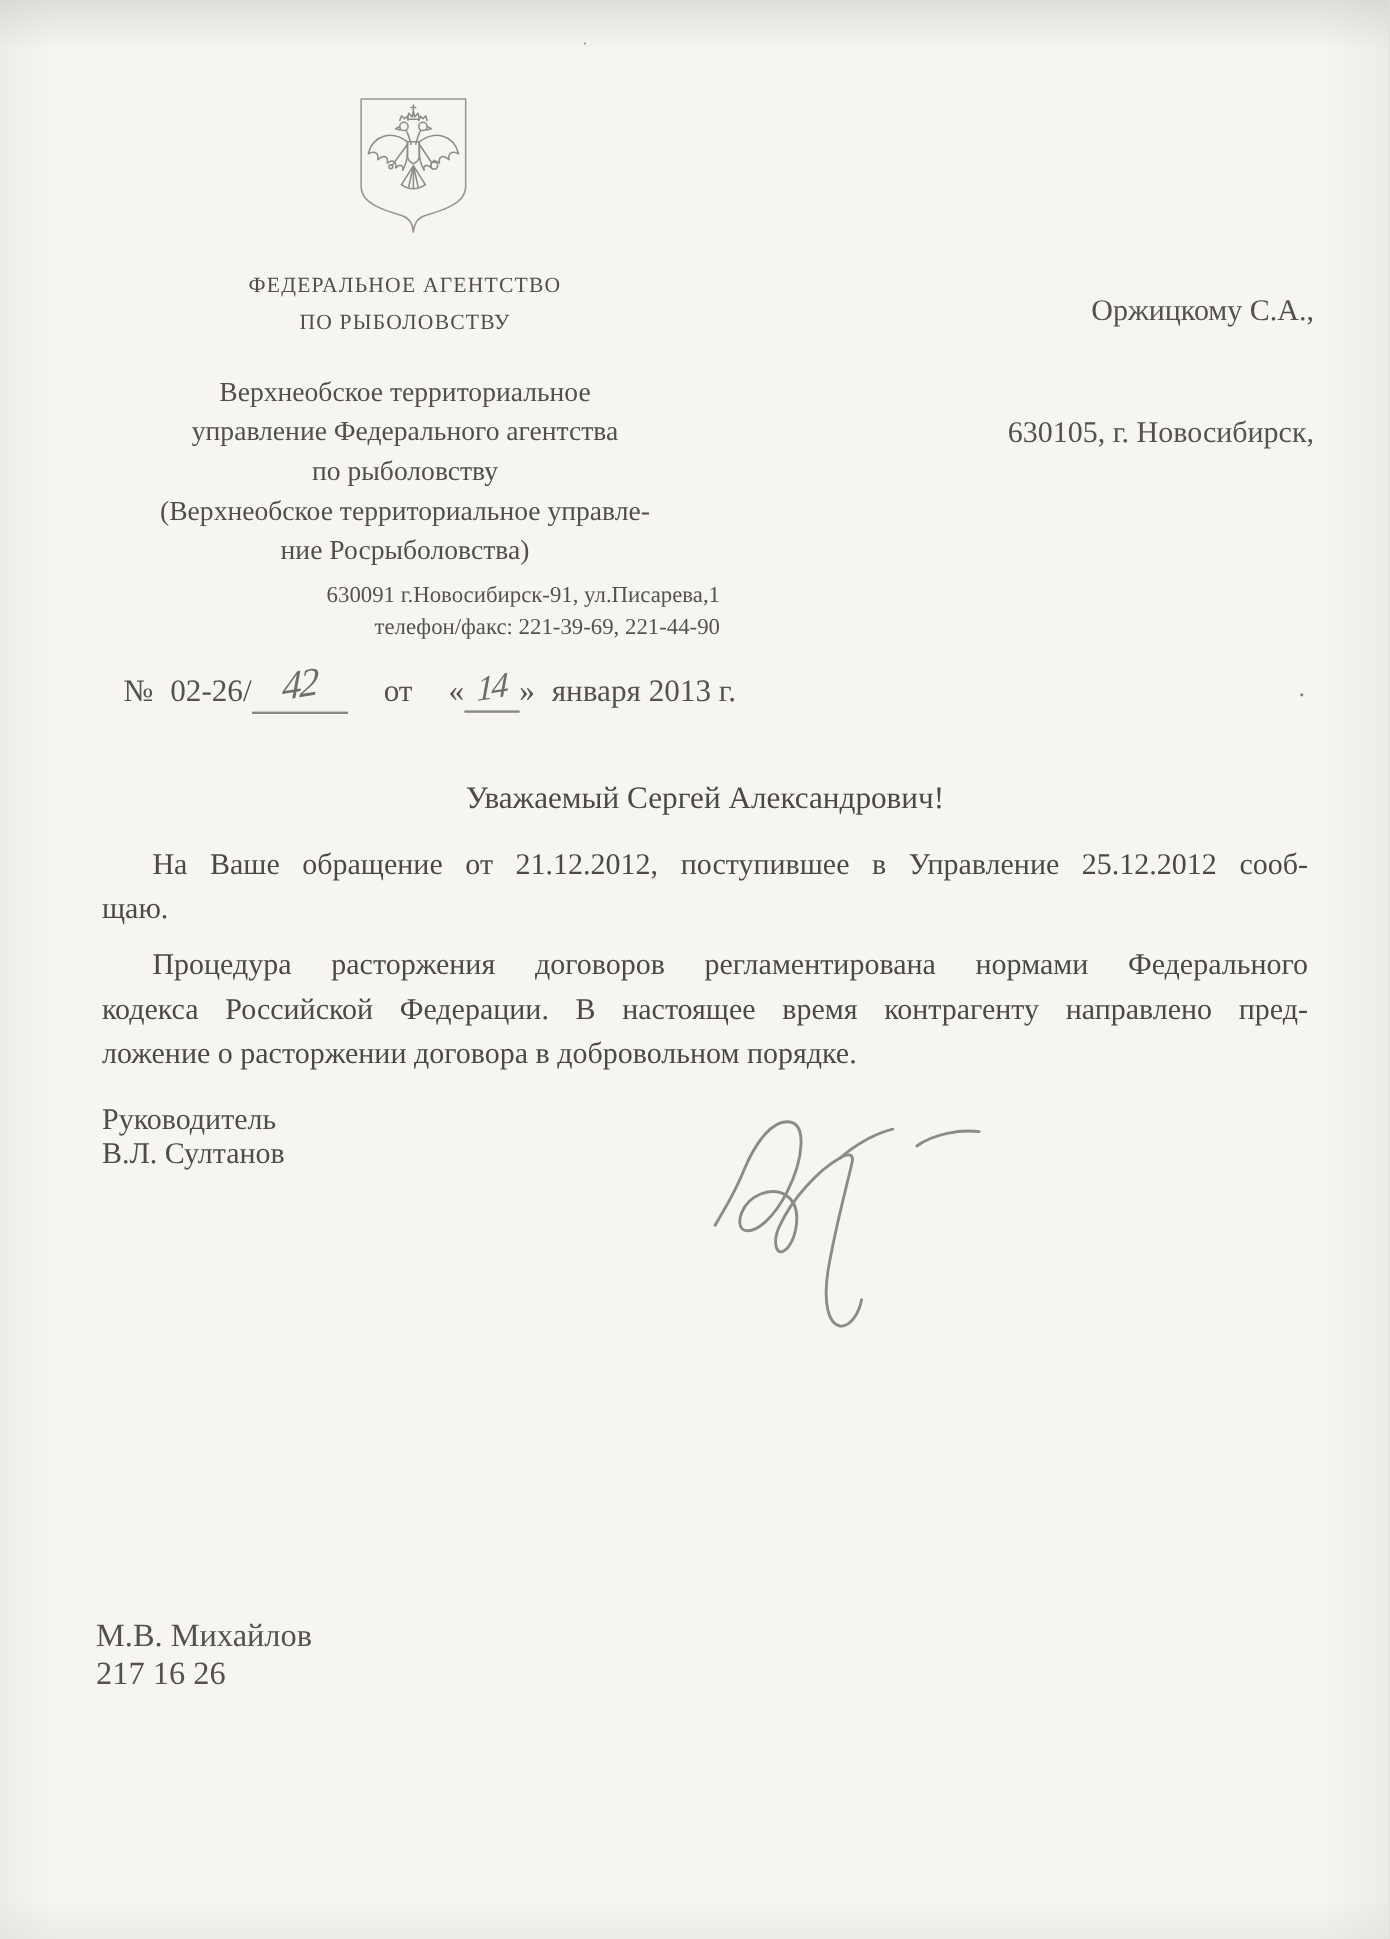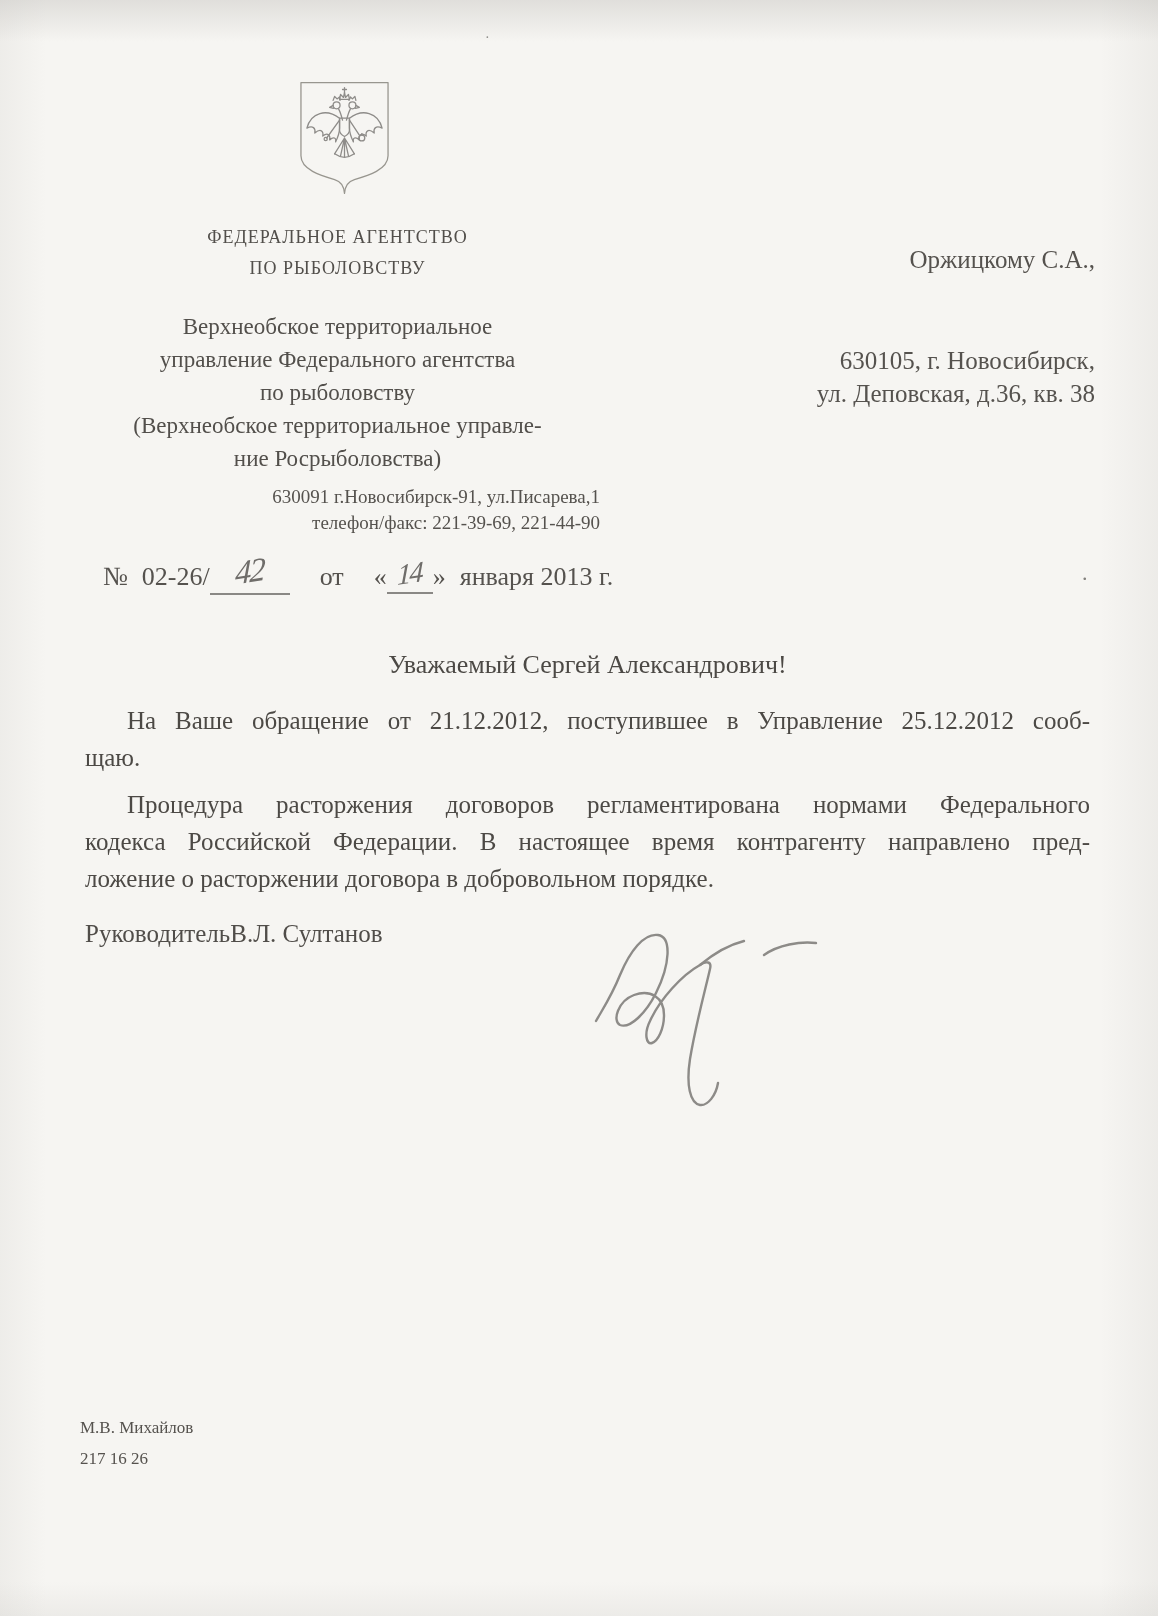--- a/index.html
+++ b/index.html
@@ -93,30 +93,30 @@
   .para { left:85px; width:1005px; font-size:25px; color:#4c4945; }
   .p1 { top:702px; }
   .p2 { top:786px; }
   .bline { line-height:37px; text-align:justify; text-align-last:justify; }
   .bline.short { text-align-last:left; }
   .bline.indent { padding-left:42px; }
 
   
   .signrow {
     left:85px; top:920px; width:993px;
-    display:flex; 
-    font-size:25px; color:#504d49;
+    display:flex; justify-content:space-between;
+    font-size:25px; color:#504d49;flex-direction:column;
   }
   .signature { left:578px; top:903px; width:256px; height:220px; }
   .signature svg { width:256px; height:220px; display:block; }
 
   
   .footer {
-    left:80px; top:1412px;
-    font-size:17px; line-height:31px; color:#55524e;
+    left:80px; top:1348px;
+    font-size:27px; line-height:31px; color:#55524e;
   }
 
   .speck { color:#84827e; font-size:22px; }
   .speck-a { left:1082px; top:560px; }
   .speck-b { left:485px; top:30px; font-size:14px; color:#8f8d89; }
 </style>
 </head>
 <body>
 
 <div class="page">
@@ -177,21 +177,20 @@
   </div>
 
   <div class="abs refline">
     <span>№</span><span class="gap-s"></span><span>02-26/</span><span class="blank blank-num"><span class="hw">42</span></span><span class="gap-m"></span><span>от</span><span class="gap-m"></span><span>«</span><span class="blank blank-day"><span class="hw hw-day">14</span></span><span>»</span><span class="gap-s"></span><span>января 2013 г.</span>
   </div>
   <div class="abs speck speck-a">.</div>
 
   <div class="abs addressee-name">Оржицкому С.А.,</div>
   <div class="abs addressee-addr">
     <div>630105, г. Новосибирск,</div>
-    <div>ул. Деповская, д.36, кв. 38</div>
   </div>
 
   <div class="abs salutation">Уважаемый Сергей Александрович!</div>
 
   <div class="abs para p1">
     <div class="bline indent">На Ваше обращение от 21.12.2012, поступившее в Управление 25.12.2012 сооб-</div>
     <div class="bline short">щаю.</div>
   </div>
 
   <div class="abs para p2">

